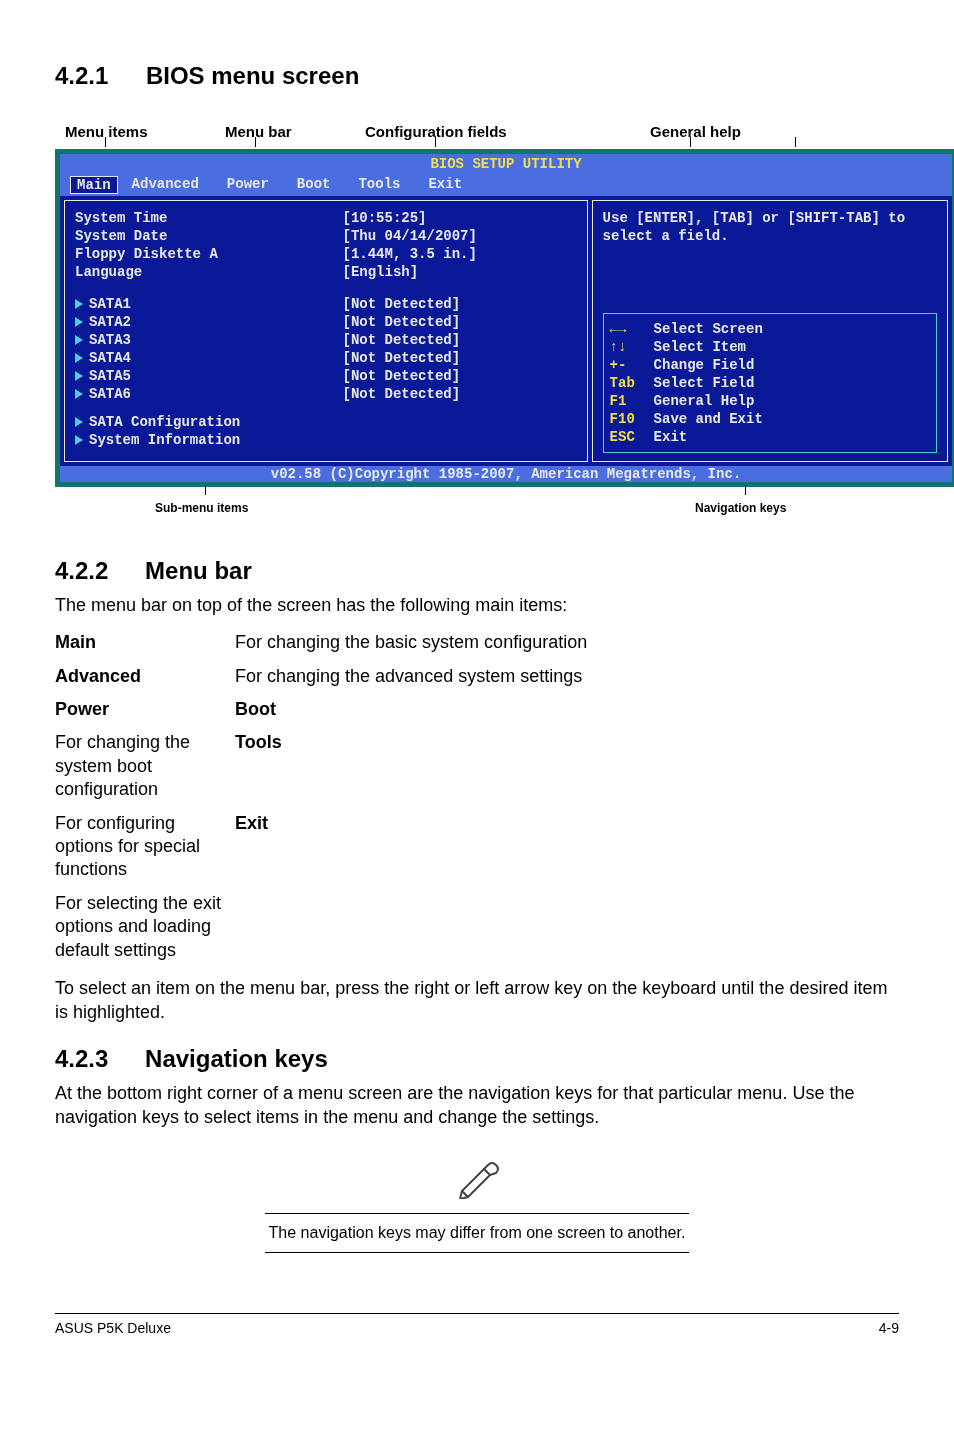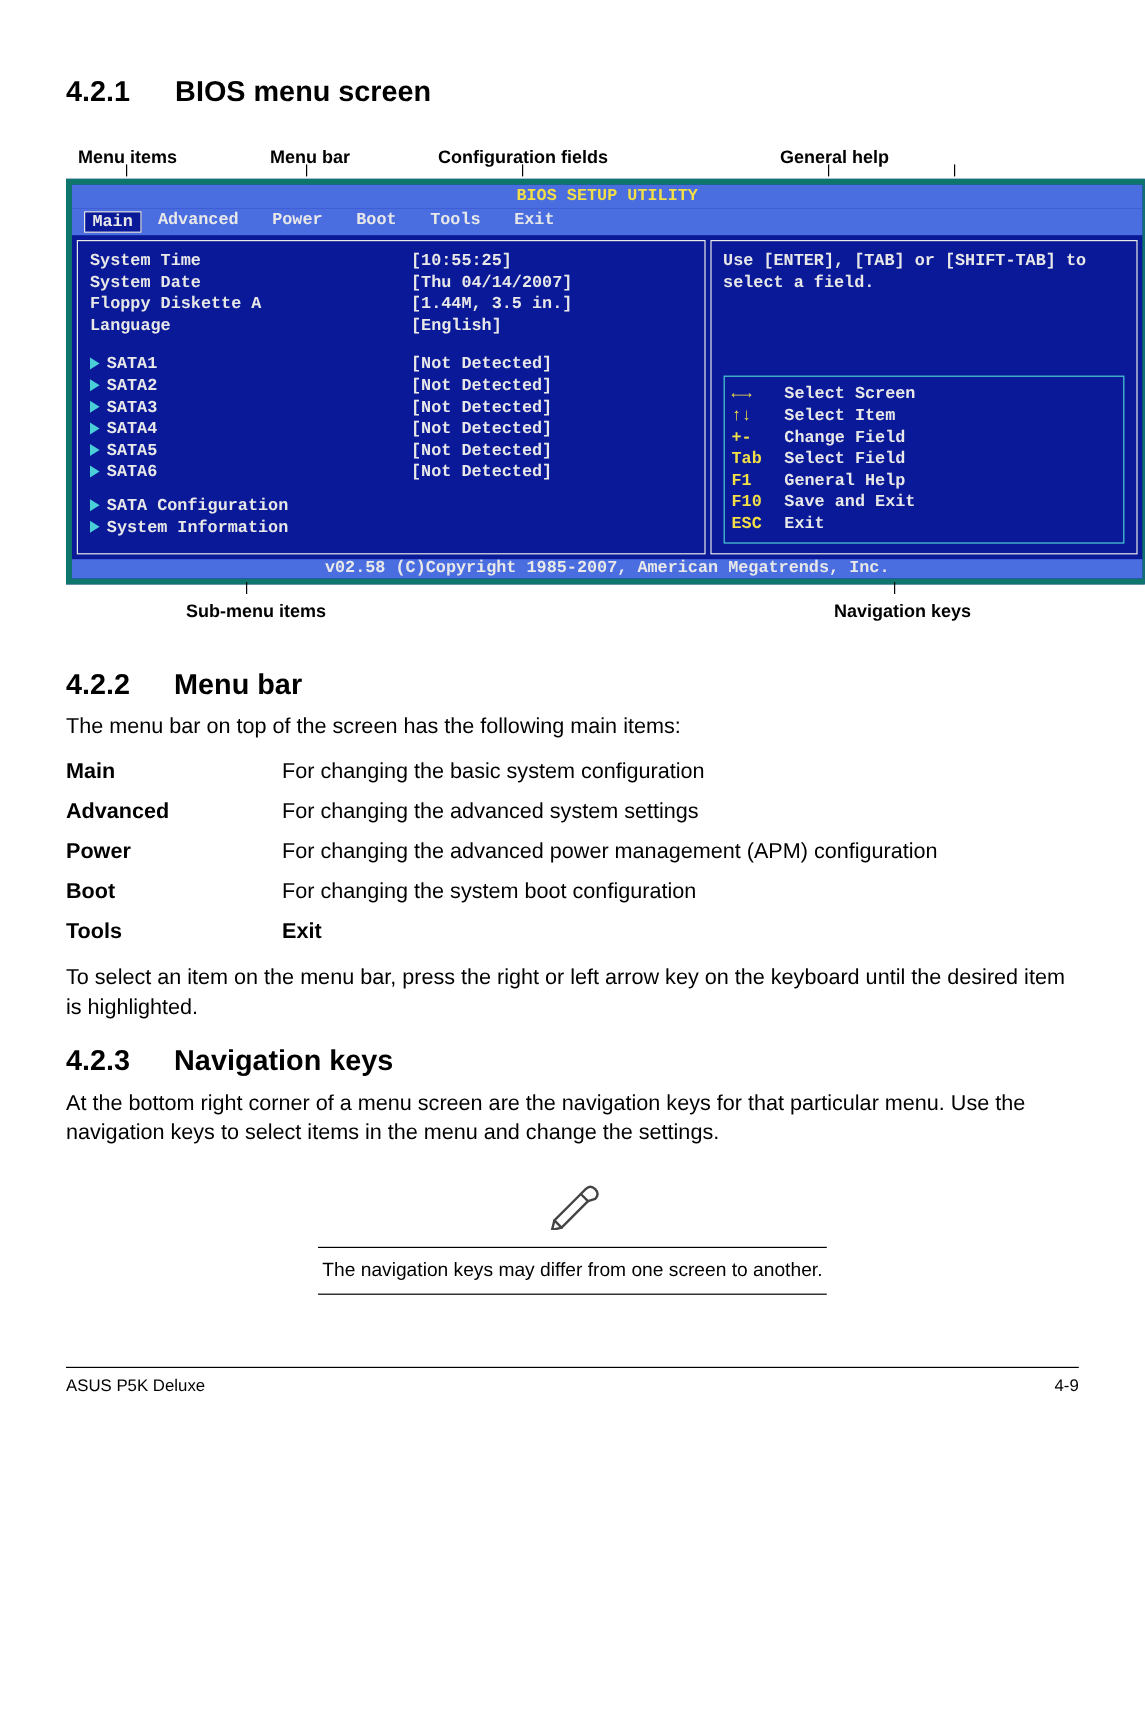--- a/index.html
+++ b/index.html
@@ -108,21 +108,21 @@
   .bios .right .navkeys .nk { display: flex; }
   .bios .right .navkeys .nk .k { width: 44px; color: var(--bios-yellow); }
   .bios .footer {
     background: var(--bios-lightblue);
     text-align: center;
     padding: 0 0;
     color: var(--bios-white);
   }
   .annot-bottom {
     display: flex;
-    font-size: 15px;
+    font-size: 12px;
     font-weight: 700;
     padding: 6px 0 30px 0;
     position: relative;
     height: 50px;
   }
   .annot-tick-up { position: absolute; border-left: 1px solid #000; height: 10px; top: -2px; }
   .body-text { font-size: 18px; line-height: 1.35; margin: 8px 0 14px 0; }
   .def-grid { display: grid; grid-template-columns: 170px 1fr; row-gap: 10px; column-gap: 10px; font-size: 18px; line-height: 1.3; margin-bottom: 14px; }
   .def-grid .term { font-weight: 700; }
   h3.subhead { font-size: 24px; font-weight: 700; margin: 20px 0 6px 0; }
@@ -262,25 +262,26 @@
   <span class="section-title">Menu bar</span>
 </h3>
 <p class="body-text">The menu bar on top of the screen has the following main items:</p>
 
 <div class="def-grid">
   <div class="term">Main</div>
   <div>For changing the basic system configuration</div>
   <div class="term">Advanced</div>
   <div>For changing the advanced system settings</div>
   <div class="term">Power</div>
-  <div>For changing the advanced power management (APM) configuration</div>
   <div class="term">Boot</div>
   <div>For changing the system boot configuration</div>
   <div class="term">Tools</div>
+  <div>For configuring options for special functions</div>
   <div class="term">Exit</div>
+  <div>For selecting the exit options and loading default settings</div>
 </div>
 
 <p class="body-text">To select an item on the menu bar, press the right or left arrow key on the keyboard until the desired item is highlighted.</p>
 
 <h3 class="subhead">
   <span class="section-num">4.2.3</span>
   <span class="section-title">Navigation keys</span>
 </h3>
 <p class="body-text">At the bottom right corner of a menu screen are the navigation keys for that particular menu. Use the navigation keys to select items in the menu and change the settings.</p>
 

